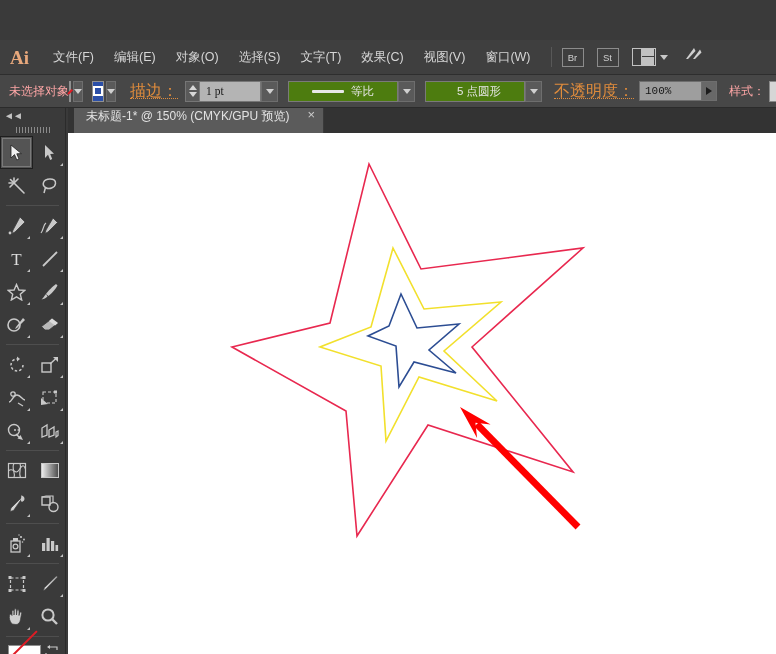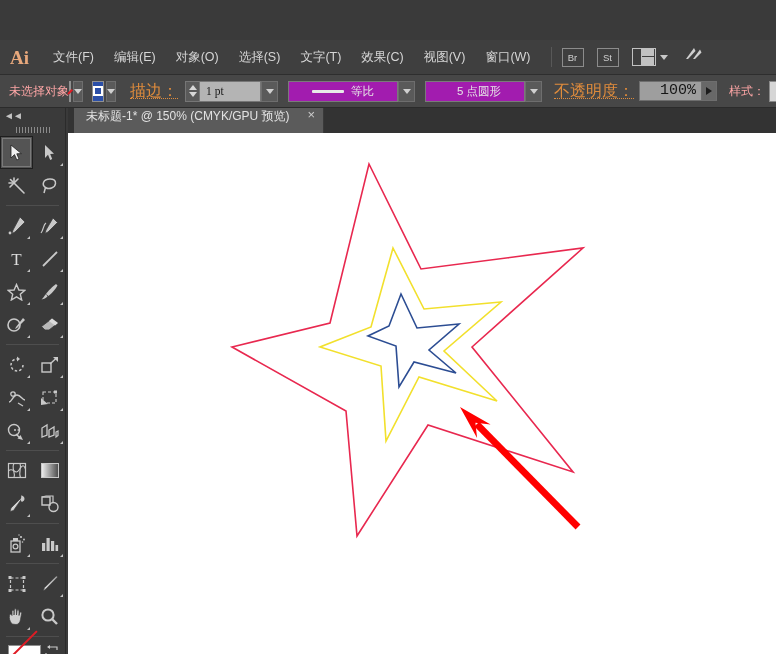--- a/index.html
+++ b/index.html
@@ -112,38 +112,38 @@
   }
   .spinner .tu { border-bottom: 5px solid #d8d8d8; }
   .spinner .td { border-top: 5px solid #d8d8d8; }
   .txtfield {
     height: 21px; background: #b4b4b4; border: 1px solid #767676;
     color: #181818; font-size: 11.5px;
     font-family: Liberation Serif, serif;
     line-height: 19px; padding: 0 6px; cursor: text;
   }
   .combo {
-    height: 21px; background: #a21caf; border: 1px solid #7a7a7a;
+    height: 21px; background: #4d7c0f; border: 1px solid #7a7a7a;
     display: flex; align-items: center; padding: 0 23px;
     color: #e6e6e6; font-size: 11.5px; white-space: nowrap; cursor: pointer;
   }
   .profile-line {
     width: 62px; height: 3px; background: #e8e8e8; margin-right: 7px;
     border-radius: 1px;
   }
   .brush-dot {
     width: 6px; height: 6px; border-radius: 50%;
     background: #e8e8e8; margin-right: 8px;
   }
   .opacity-field {
     width: 62px; height: 20px; background: #9e9e9e;
     border: 1px solid #6e6e6e; border-right: 0;
-    color: #161616; font-size: 15px;
+    color: #161616; font-size: 11px;
     font-family: "Liberation Mono", monospace;
-    line-height: 18px; padding-left: 20px; cursor: text;
+    line-height: 18px; padding-left: 5px; cursor: text;
   }
   .opacity-arrow {
     width: 16px; height: 20px; background: #686868;
     border: 1px solid #6e6e6e; display: flex;
     align-items: center; justify-content: center; cursor: pointer;
   }
   .opacity-arrow .tr {
     width: 0; height: 0;
     border-top: 4px solid transparent; border-bottom: 4px solid transparent;
     border-left: 6px solid #1c1c1c;

